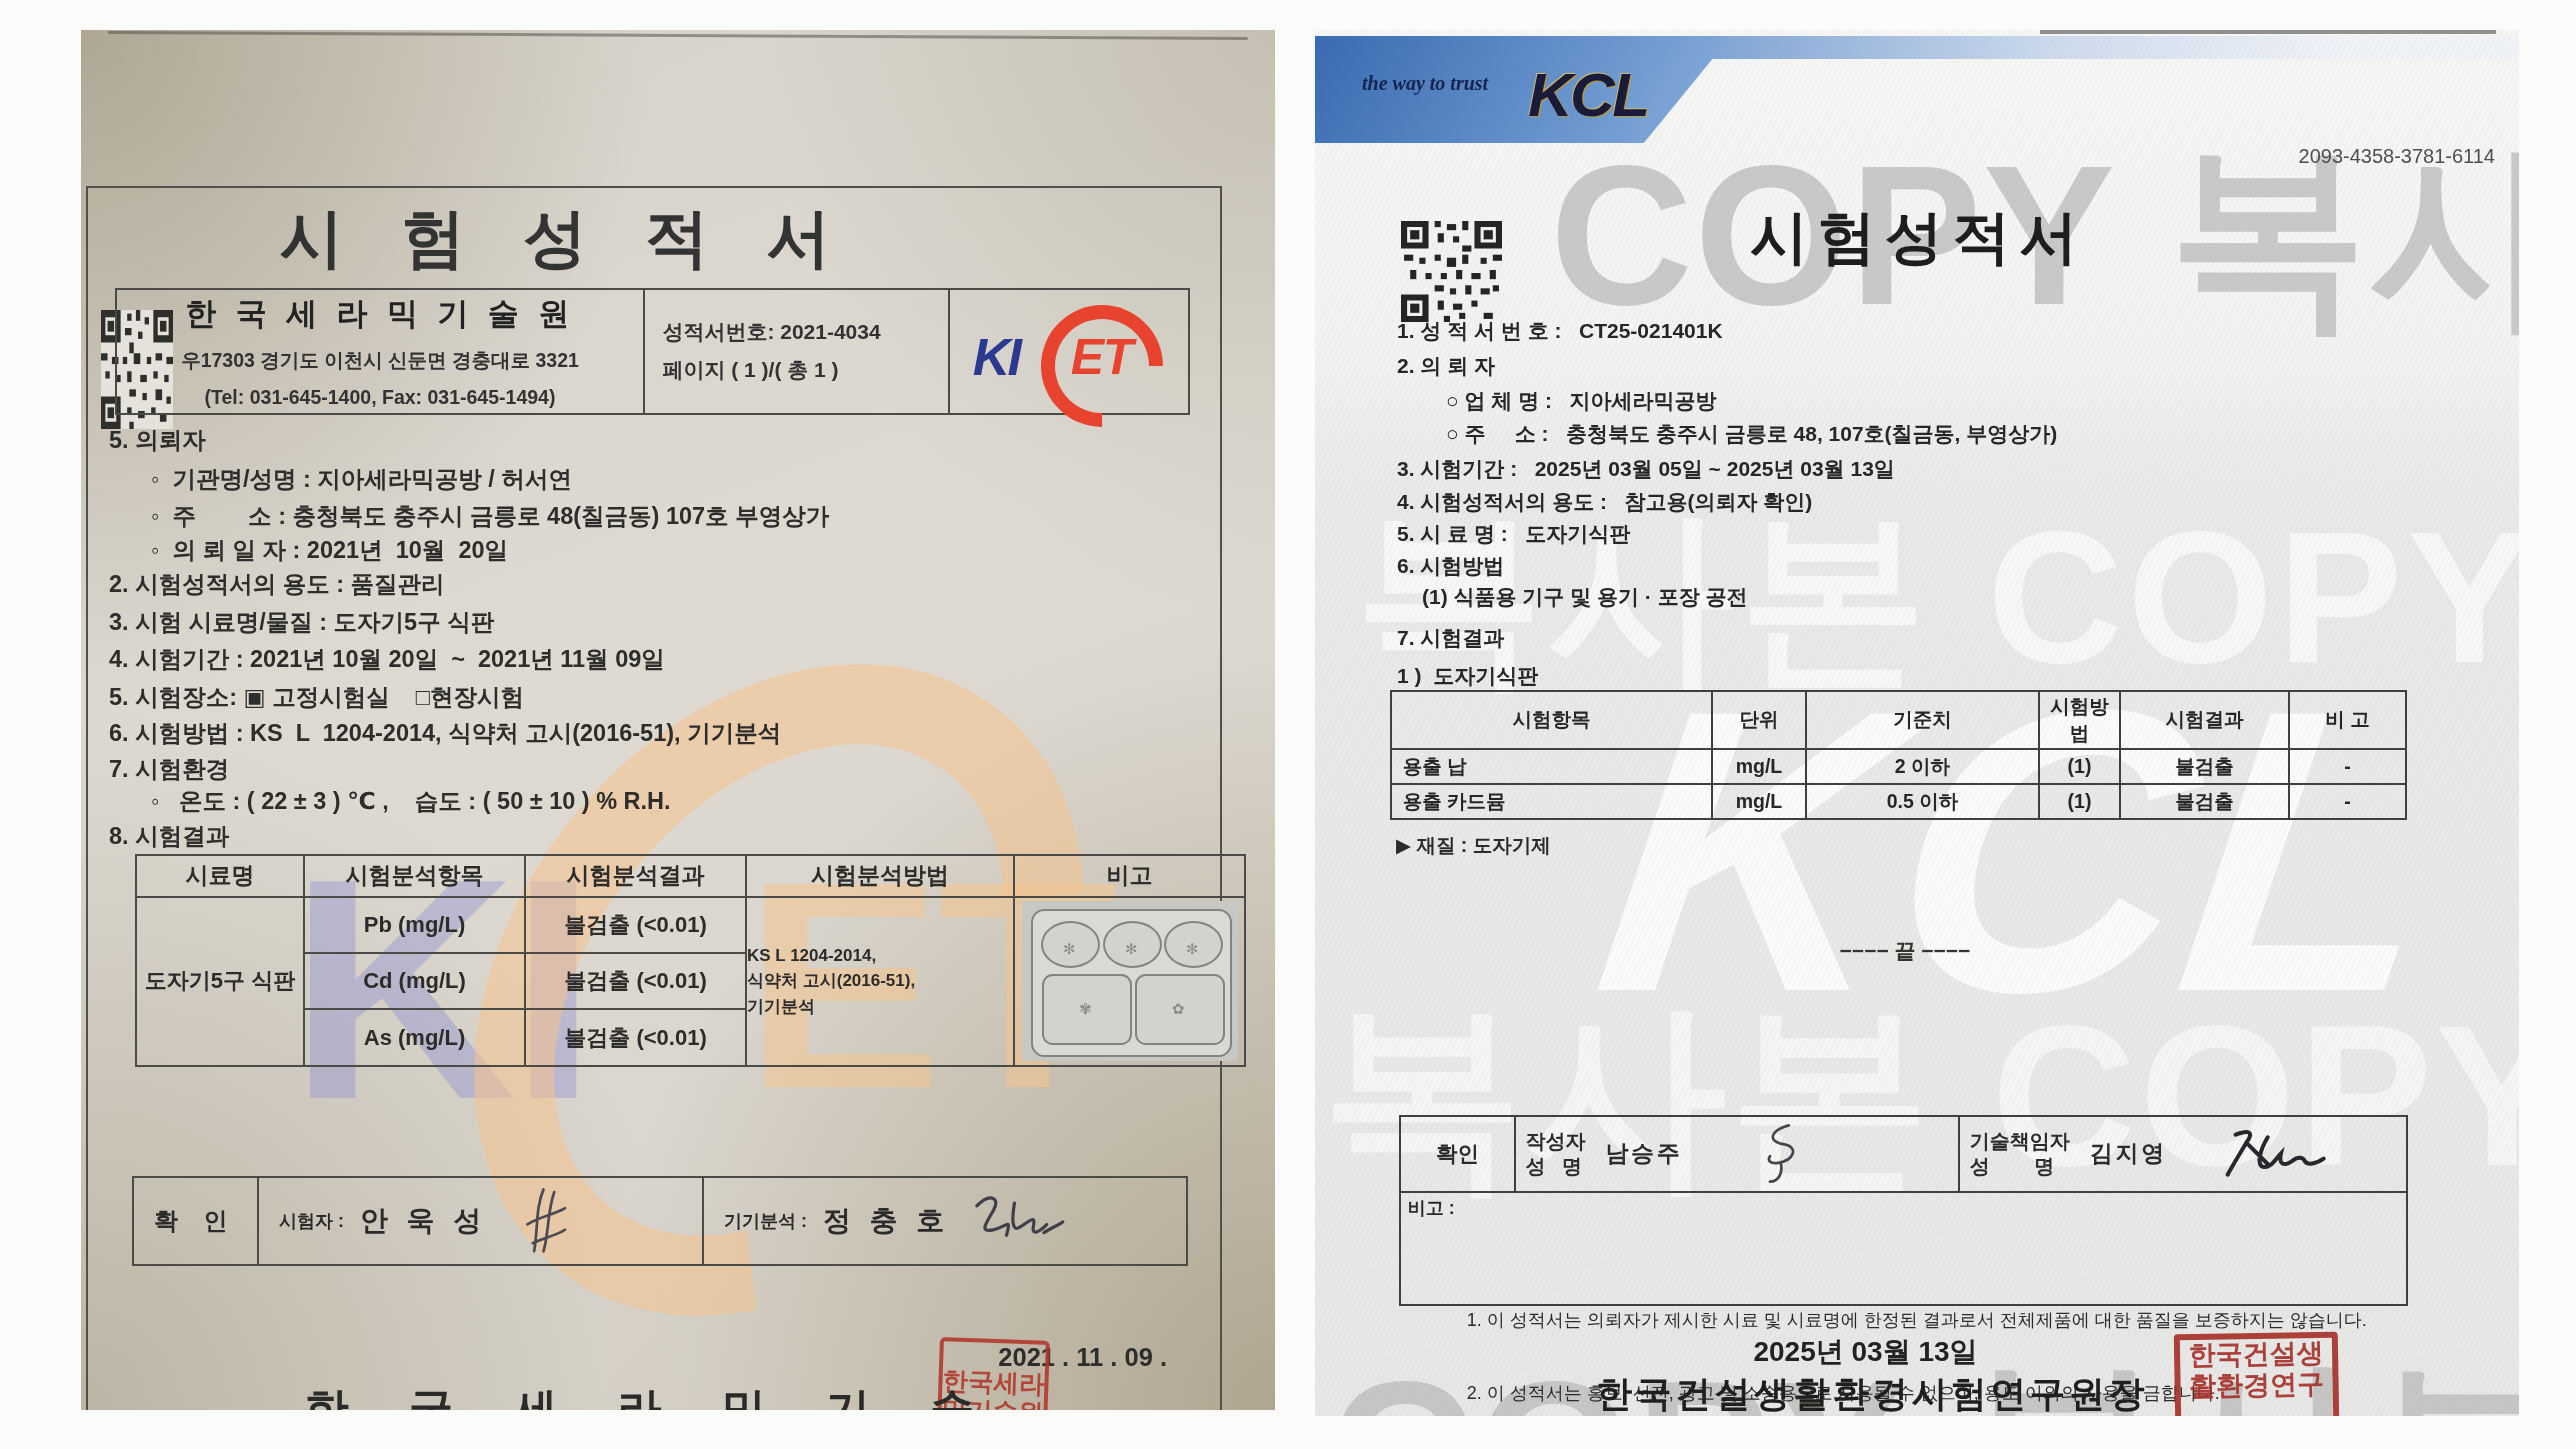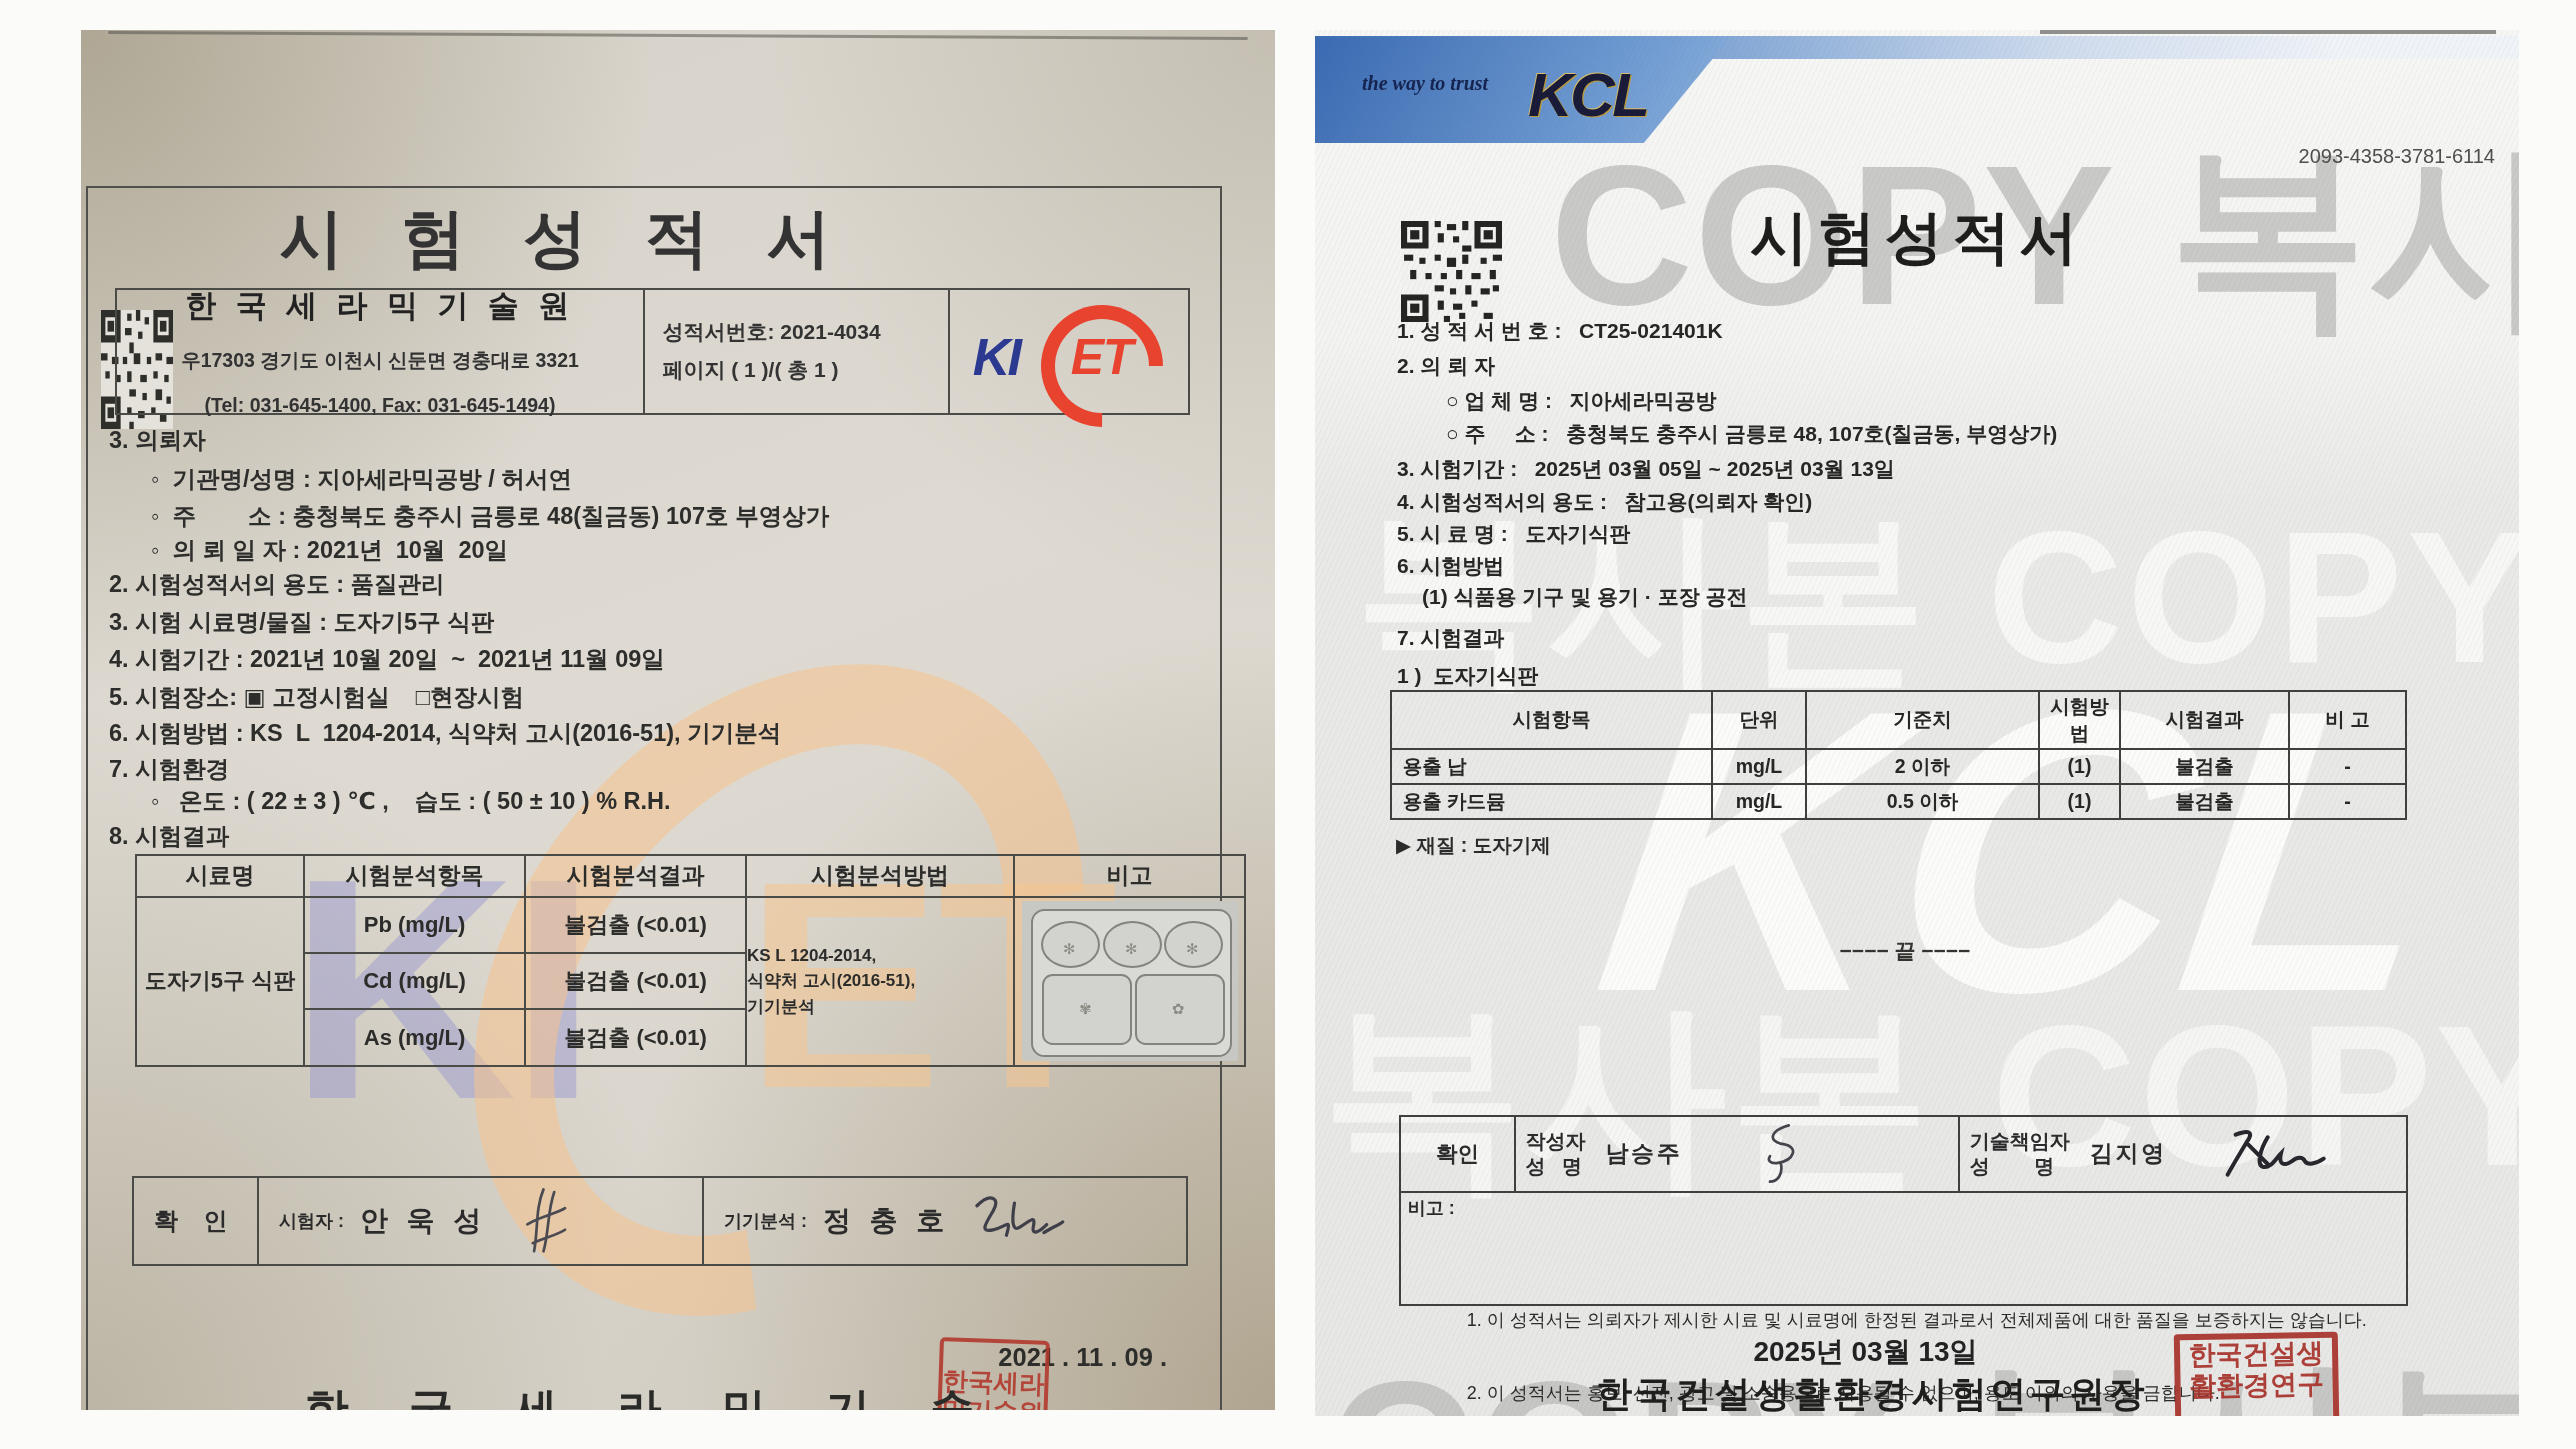--- a/index.html
+++ b/index.html
@@ -13,21 +13,21 @@
       radial-gradient(ellipse at 0% 0%, rgba(116,102,68,.40), transparent 34%),
       radial-gradient(ellipse at 100% 100%, rgba(128,108,72,.45), transparent 40%),
       radial-gradient(ellipse at 0% 100%, rgba(118,104,70,.30), transparent 36%),
       radial-gradient(ellipse at 100% 0%, rgba(120,110,80,.22), transparent 30%),
       linear-gradient(160deg,#d6d2c9,#dedad2 45%,#d7d3ca);}
   #photoL .topstreak{left:27px;top:4px;width:1140px;height:3.4px;background:#55544e;opacity:.55;transform:rotate(.3deg);border-radius:2px;}
   #frameL{left:5.4px;top:156px;width:1132px;height:1275px;border:2.7px solid #4f4f4b;border-bottom:none;}
   .qr1{left:20px;top:280px;width:72px;height:119px;}
   .titleL{left:0;top:165px;width:968px;text-align:center;font-size:64px;font-weight:bold;letter-spacing:20px;color:#333;}
   #hboxL{left:34px;top:258px;width:1071px;height:123px;border:2.7px solid #4a4a46;display:flex;}
-  #hboxL .c1{width:526px;border-right:2px solid #4a4a46;display:flex;flex-direction:column;justify-content:center;align-items:center;gap:20px;}
+  #hboxL .c1{width:526px;border-right:2px solid #4a4a46;display:flex;flex-direction:column;justify-content:center;align-items:center;gap:12px;}
   #hboxL .c2{width:286px;border-right:2px solid #4a4a46;display:flex;flex-direction:column;justify-content:center;padding-left:17.4px;gap:9.4px;}
   #hboxL .c3{flex:1;display:flex;align-items:center;justify-content:center;}
   .orgname{font-size:31px;font-weight:bold;letter-spacing:5.4px;color:#222;}
   .orgaddr{font-size:19.5px;font-weight:600;color:#333;}
   .orgtel{font-size:19.5px;font-weight:bold;color:#333;}
   .repno{font-size:21px;font-weight:600;color:#333;}
   .kicet{position:relative;width:201px;height:87px;}
   .kicet .ki{position:absolute;left:4px;top:19px;font-size:52px;font-weight:bold;font-style:italic;color:#2b3990;letter-spacing:-2.7px;}
   .kicet .arc{position:absolute;left:72px;top:-2.7px;width:94px;height:94px;border:14.8px solid #e8432e;border-radius:50%;border-right-color:transparent;transform:rotate(45deg);}
   .kicet .et{position:absolute;left:102px;top:20px;font-size:50px;font-weight:bold;font-style:italic;color:#e8432e;letter-spacing:-1.3px;}
@@ -176,21 +176,21 @@
       </div>
       <div class="c3">
         <div class="kicet">
           <span class="ki">KI</span>
           <span class="arc"></span>
           <span class="et">ET</span>
         </div>
       </div>
     </div>
 
-    <div class="lline ind0" style="top:394px;">3. 의뢰자</div>
+    <div class="lline ind0" style="top:394px;">5. 의뢰자</div>
     <div class="lline ind1" style="top:433px;">◦  기관명/성명 : 지아세라믹공방 / 허서연</div>
     <div class="lline ind1" style="top:470px;">◦  주        소 : 충청북도 충주시 금릉로 48(칠금동) 107호 부영상가</div>
     <div class="lline ind1" style="top:504px;">◦  의 뢰 일 자 : 2021년  10월  20일</div>
     <div class="lline ind0" style="top:538px;">2. 시험성적서의 용도 : 품질관리</div>
     <div class="lline ind0" style="top:576px;">3. 시험 시료명/물질 : 도자기5구 식판</div>
     <div class="lline ind0" style="top:613px;">4. 시험기간 : 2021년 10월 20일  ~  2021년 11월 09일</div>
     <div class="lline ind0" style="top:651px;">5. 시험장소: ▣ 고정시험실    □현장시험</div>
     <div class="lline ind0" style="top:687px;">6. 시험방법 : KS  L  1204-2014, 식약처 고시(2016-51), 기기분석</div>
     <div class="lline ind0" style="top:723px;">7. 시험환경</div>
     <div class="lline ind1" style="top:755px;">◦   온도 : ( 22 ± 3 ) ℃ ,    습도 : ( 50 ± 10 ) % R.H.</div>

